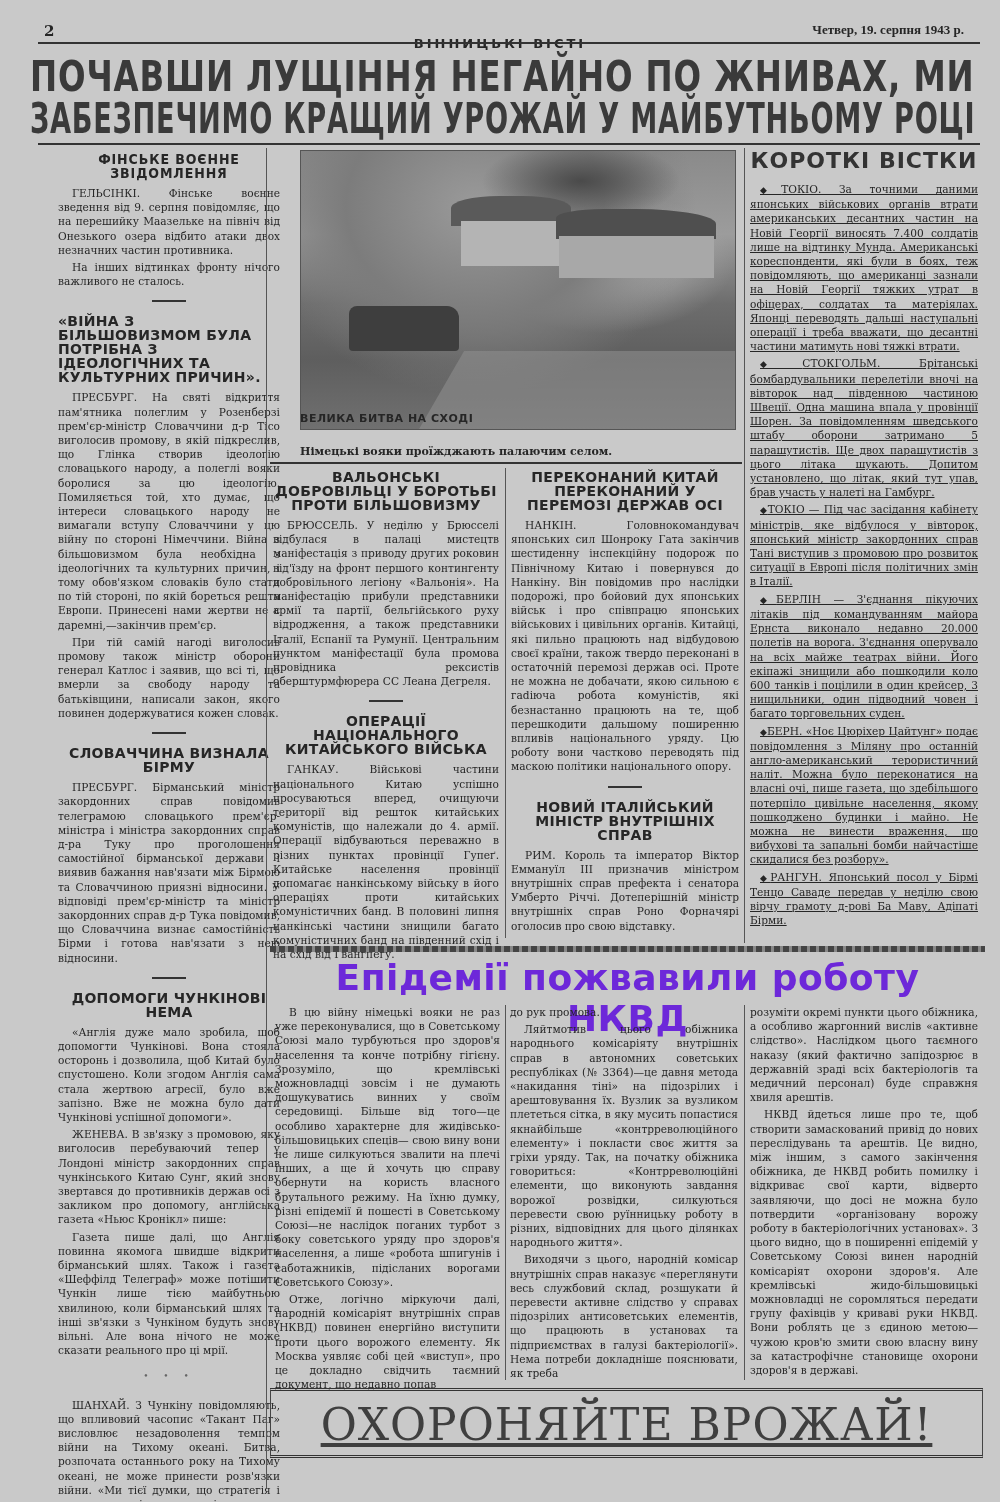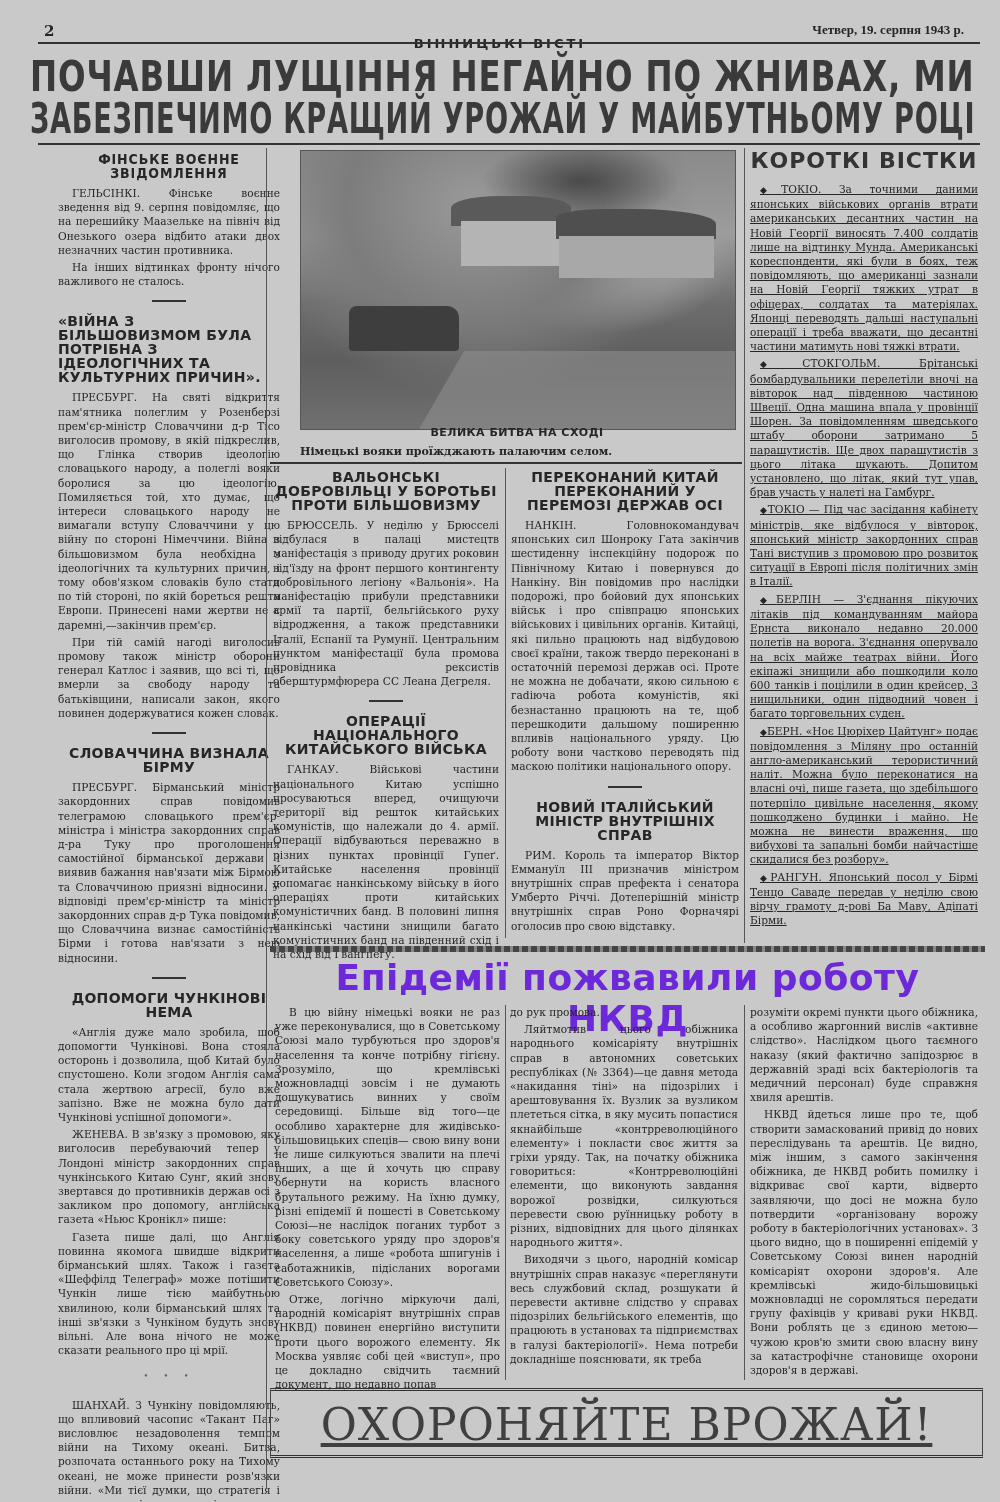--- a/index.html
+++ b/index.html
@@ -48,21 +48,21 @@
     overflow: hidden;
   }
   .photo .house1 { position: absolute; left: 160px; top: 70px; width: 105px; height: 45px; background: #b4b4b4; }
   .photo .roof1 { position: absolute; left: 150px; top: 45px; width: 120px; height: 30px; background: #5a5a5a; border-radius: 40% 40% 0 0; }
   .photo .house2 { position: absolute; left: 258px; top: 85px; width: 155px; height: 42px; background: #a8a8a8; }
   .photo .roof2 { position: absolute; left: 255px; top: 58px; width: 160px; height: 30px; background: #4f4f4f; border-radius: 30% 50% 0 0; }
   .photo .smoke { position: absolute; left: 180px; top: -10px; width: 200px; height: 80px; background: radial-gradient(ellipse, #4a4a4a 0%, transparent 70%); }
   .photo .vehicle { position: absolute; left: 48px; top: 155px; width: 110px; height: 45px; background: #3e3e3e; border-radius: 8px 12px 4px 4px; }
   .photo .road { position: absolute; left: 140px; top: 200px; width: 330px; height: 80px; background: #8e8e8e; transform: skewX(-30deg); opacity: 0.6; }
 
-  .caption-title { left: 300px; top: 426px; width: 434px; text-align: center; font: bold 11px "DejaVu Sans", sans-serif; letter-spacing: 0.5px; }
+  .caption-title { left: 300px; top: 412px; width: 434px; text-align: left; font: bold 11px "DejaVu Sans", sans-serif; letter-spacing: 0.5px; }
   .caption-sub { left: 300px; top: 445px; width: 434px; text-align: left; font: bold 11px "DejaVu Serif", serif; }
 
   .short-title {
     left: 748px; top: 148px; width: 232px; text-align: center;
     font: bold 22px "DejaVu Sans", sans-serif; letter-spacing: 1px; color: #333;
   }
   .col.right p { text-indent: 10px; }
   .diamond { font-size: 9px; }
 
   .epi-title {
@@ -182,21 +182,21 @@
   <div class="abs epi-title">Епідемії пожвавили роботу НКВД</div>
 
   <div class="col" style="left:275px; top:1005px; width:225px;">
     <p>В цю війну німецькі вояки не раз уже переконувалися, що в Советському Союзі мало турбуються про здоров'я населення та конче потрібну гігієну. Зрозуміло, що кремлівські можновладці зовсім і не думають дошукуватись винних у своїм середовищі. Більше від того—це особливо характерне для жидівсько-більшовицьких спеців— свою вину вони не лише силкуються звалити на плечі інших, а ще й хочуть цю справу обернути на користь власного брутального режиму. На їхню думку, різні епідемії й пошесті в Советському Союзі—не наслідок поганих турбот з боку советського уряду про здоров'я населення, а лише «робота шпигунів і саботажників, підісланих ворогами Советського Союзу».</p>
     <p>Отже, логічно міркуючи далі, народній комісаріят внутрішніх справ (НКВД) повинен енергійно виступити проти цього ворожого елементу. Як Москва уявляє собі цей «виступ», про це докладно свідчить таємний документ, що недавно попав</p>
   </div>
   <div class="vrule" style="left:505px; top:1005px; height:375px;"></div>
   <div class="col" style="left:510px; top:1005px; width:228px;">
     <p style="text-indent:0">до рук промова.</p>
     <p>Ляйтмотив цього обіжника народнього комісаріяту внутрішніх справ в автономних советських республіках (№ 3364)—це давня метода «накидання тіні» на підозрілих і арештовування їх. Вузлик за вузликом плететься сітка, в яку мусить попастися якнайбільше «контрреволюційного елементу» і покласти своє життя за гріхи уряду. Так, на початку обіжника говориться: «Контрреволюційні елементи, що виконують завдання ворожої розвідки, силкуються перевести свою руїнницьку роботу в різних, відповідних для цього ділянках народнього життя».</p>
-    <p>Виходячи з цього, народній комісар внутрішніх справ наказує «переглянути весь службовий склад, розшукати й перевести активне слідство у справах підозрілих бельгійського елементів, що працюють в установах та підприємствах в галузі бактеріології». Нема потреби докладніше пояснювати, як треба</p>
+    <p>Виходячи з цього, народній комісар внутрішніх справ наказує «переглянути весь службовий склад, розшукати й перевести активне слідство у справах підозрілих антисоветських елементів, що працюють в установах та підприємствах в галузі бактеріології». Нема потреби докладніше пояснювати, як треба</p>
   </div>
   <div class="vrule" style="left:744px; top:1005px; height:375px;"></div>
   <div class="col" style="left:750px; top:1005px; width:228px;">
     <p style="text-indent:0">розуміти окремі пункти цього обіжника, а особливо жаргонний вислів «активне слідство». Наслідком цього таємного наказу (який фактично запідозрює в державній зраді всіх бактеріологів та медичний персонал) буде справжня хвиля арештів.</p>
     <p>НКВД йдеться лише про те, щоб створити замаскований привід до нових переслідувань та арештів. Це видно, між іншим, з самого закінчення обіжника, де НКВД робить помилку і відкриває свої карти, відверто заявляючи, що досі не можна було потвердити «організовану ворожу роботу в бактеріологічних установах». З цього видно, що в поширенні епідемій у Советському Союзі винен народній комісаріят охорони здоров'я. Але кремлівські жидо-більшовицькі можновладці не соромляться передати групу фахівців у криваві руки НКВД. Вони роблять це з єдиною метою—чужою кров'ю змити свою власну вину за катастрофічне становище охорони здоров'я в державі.</p>
   </div>
 
   <div class="abs banner">
     <div class="banner-text">ОХОРОНЯЙТЕ ВРОЖАЙ!</div>
   </div>

